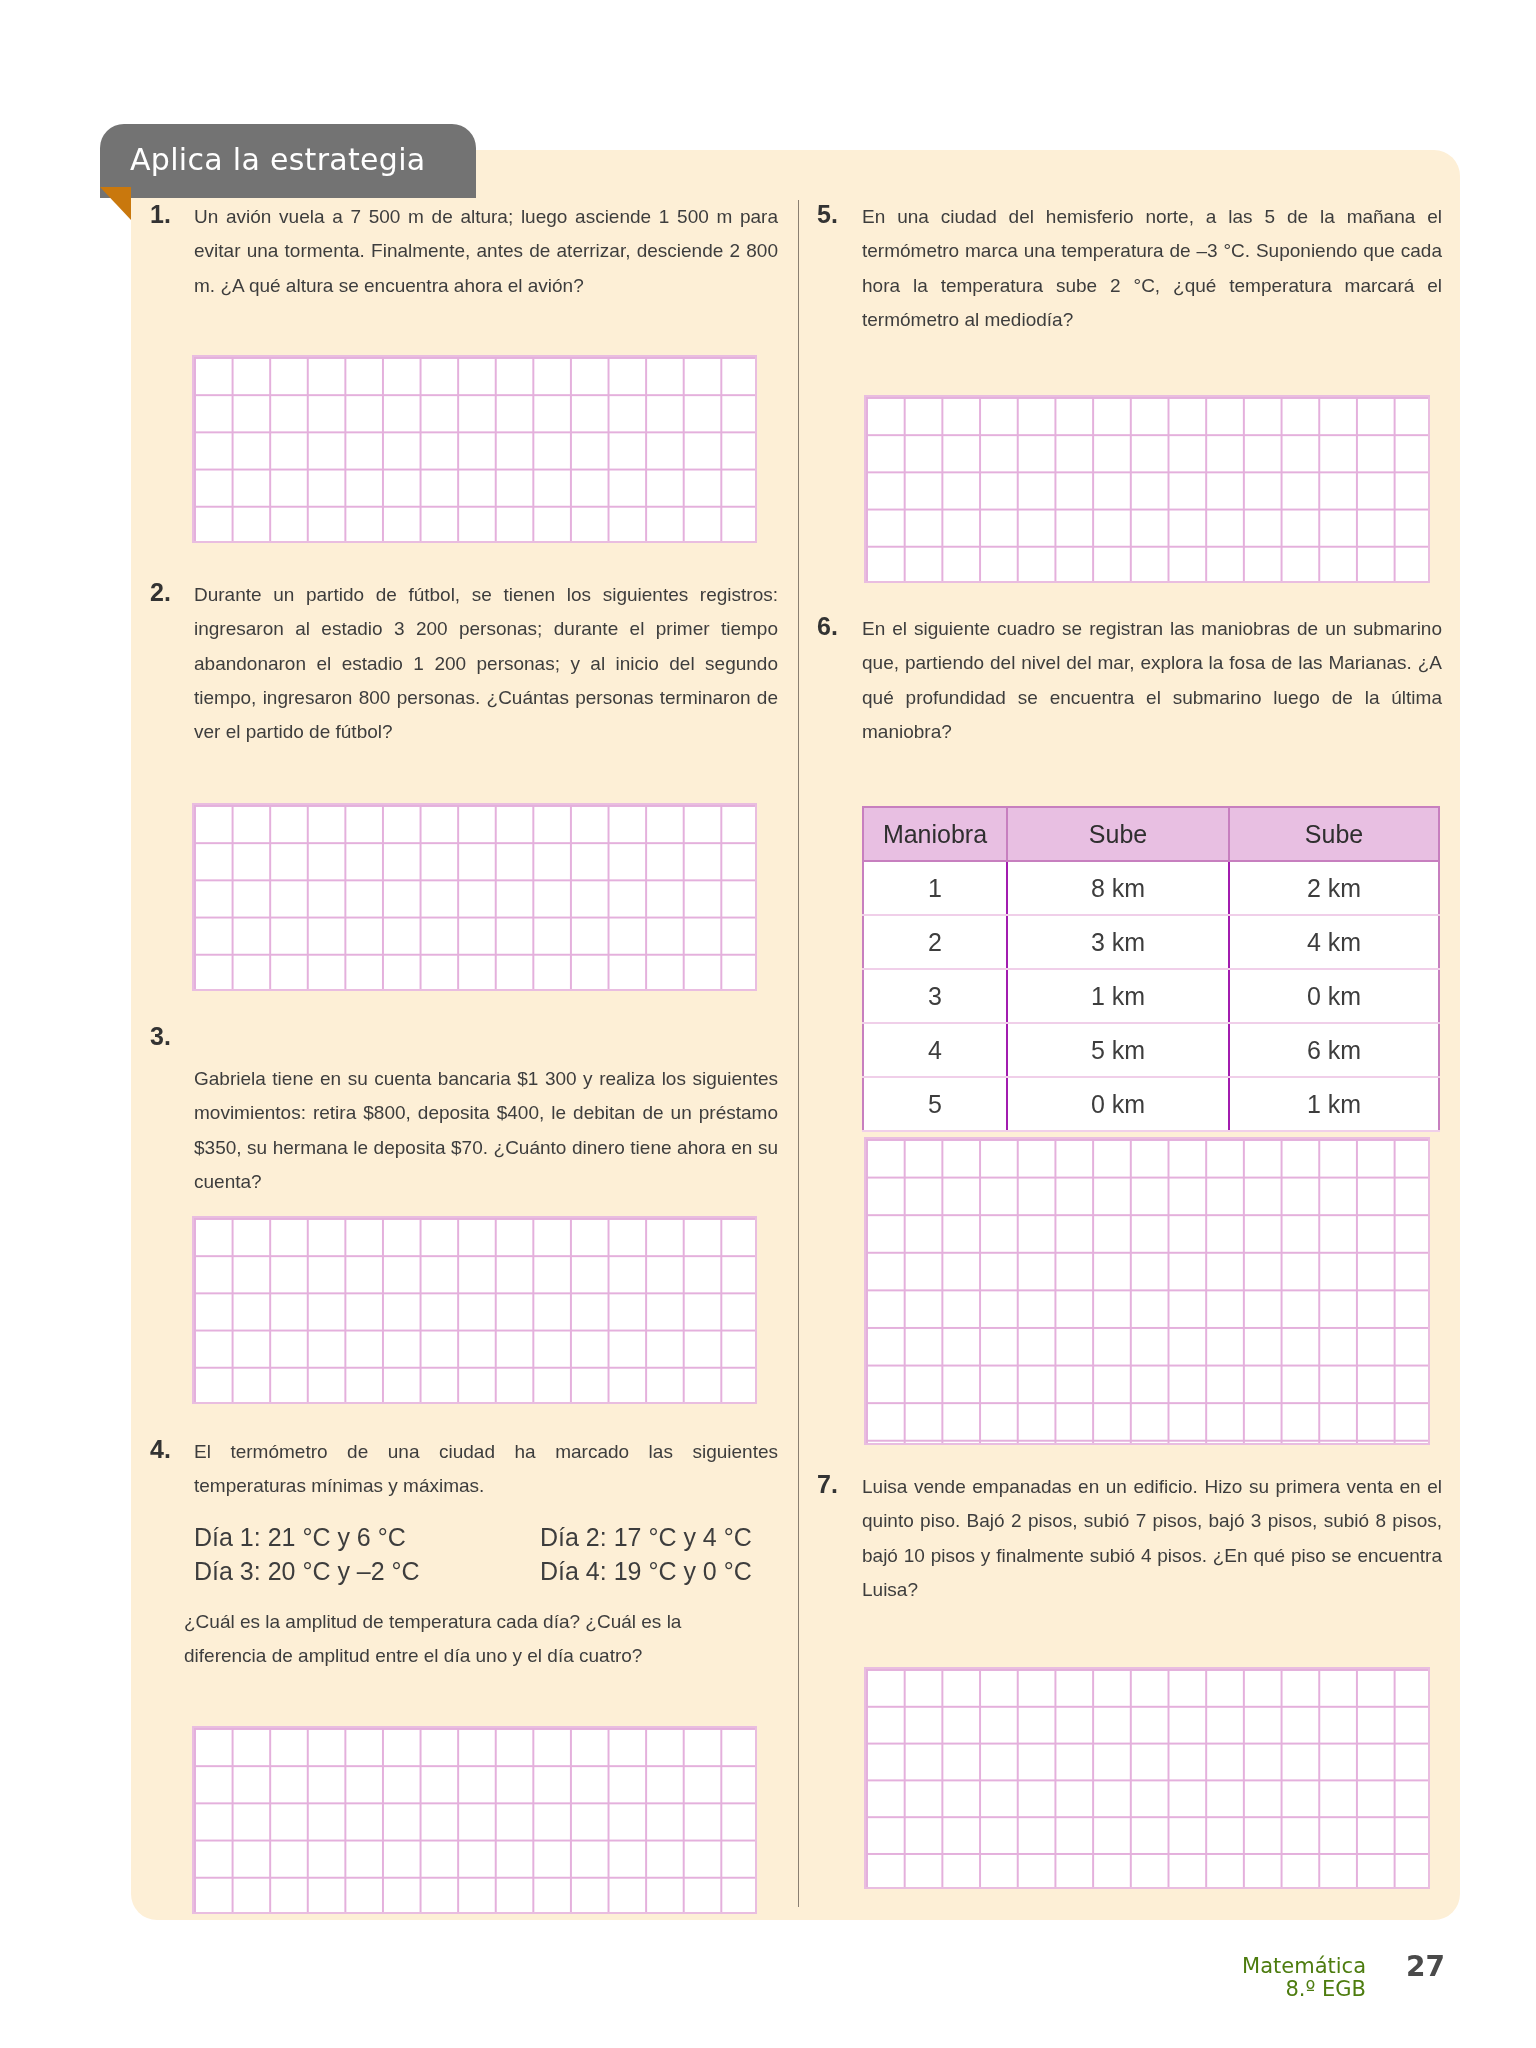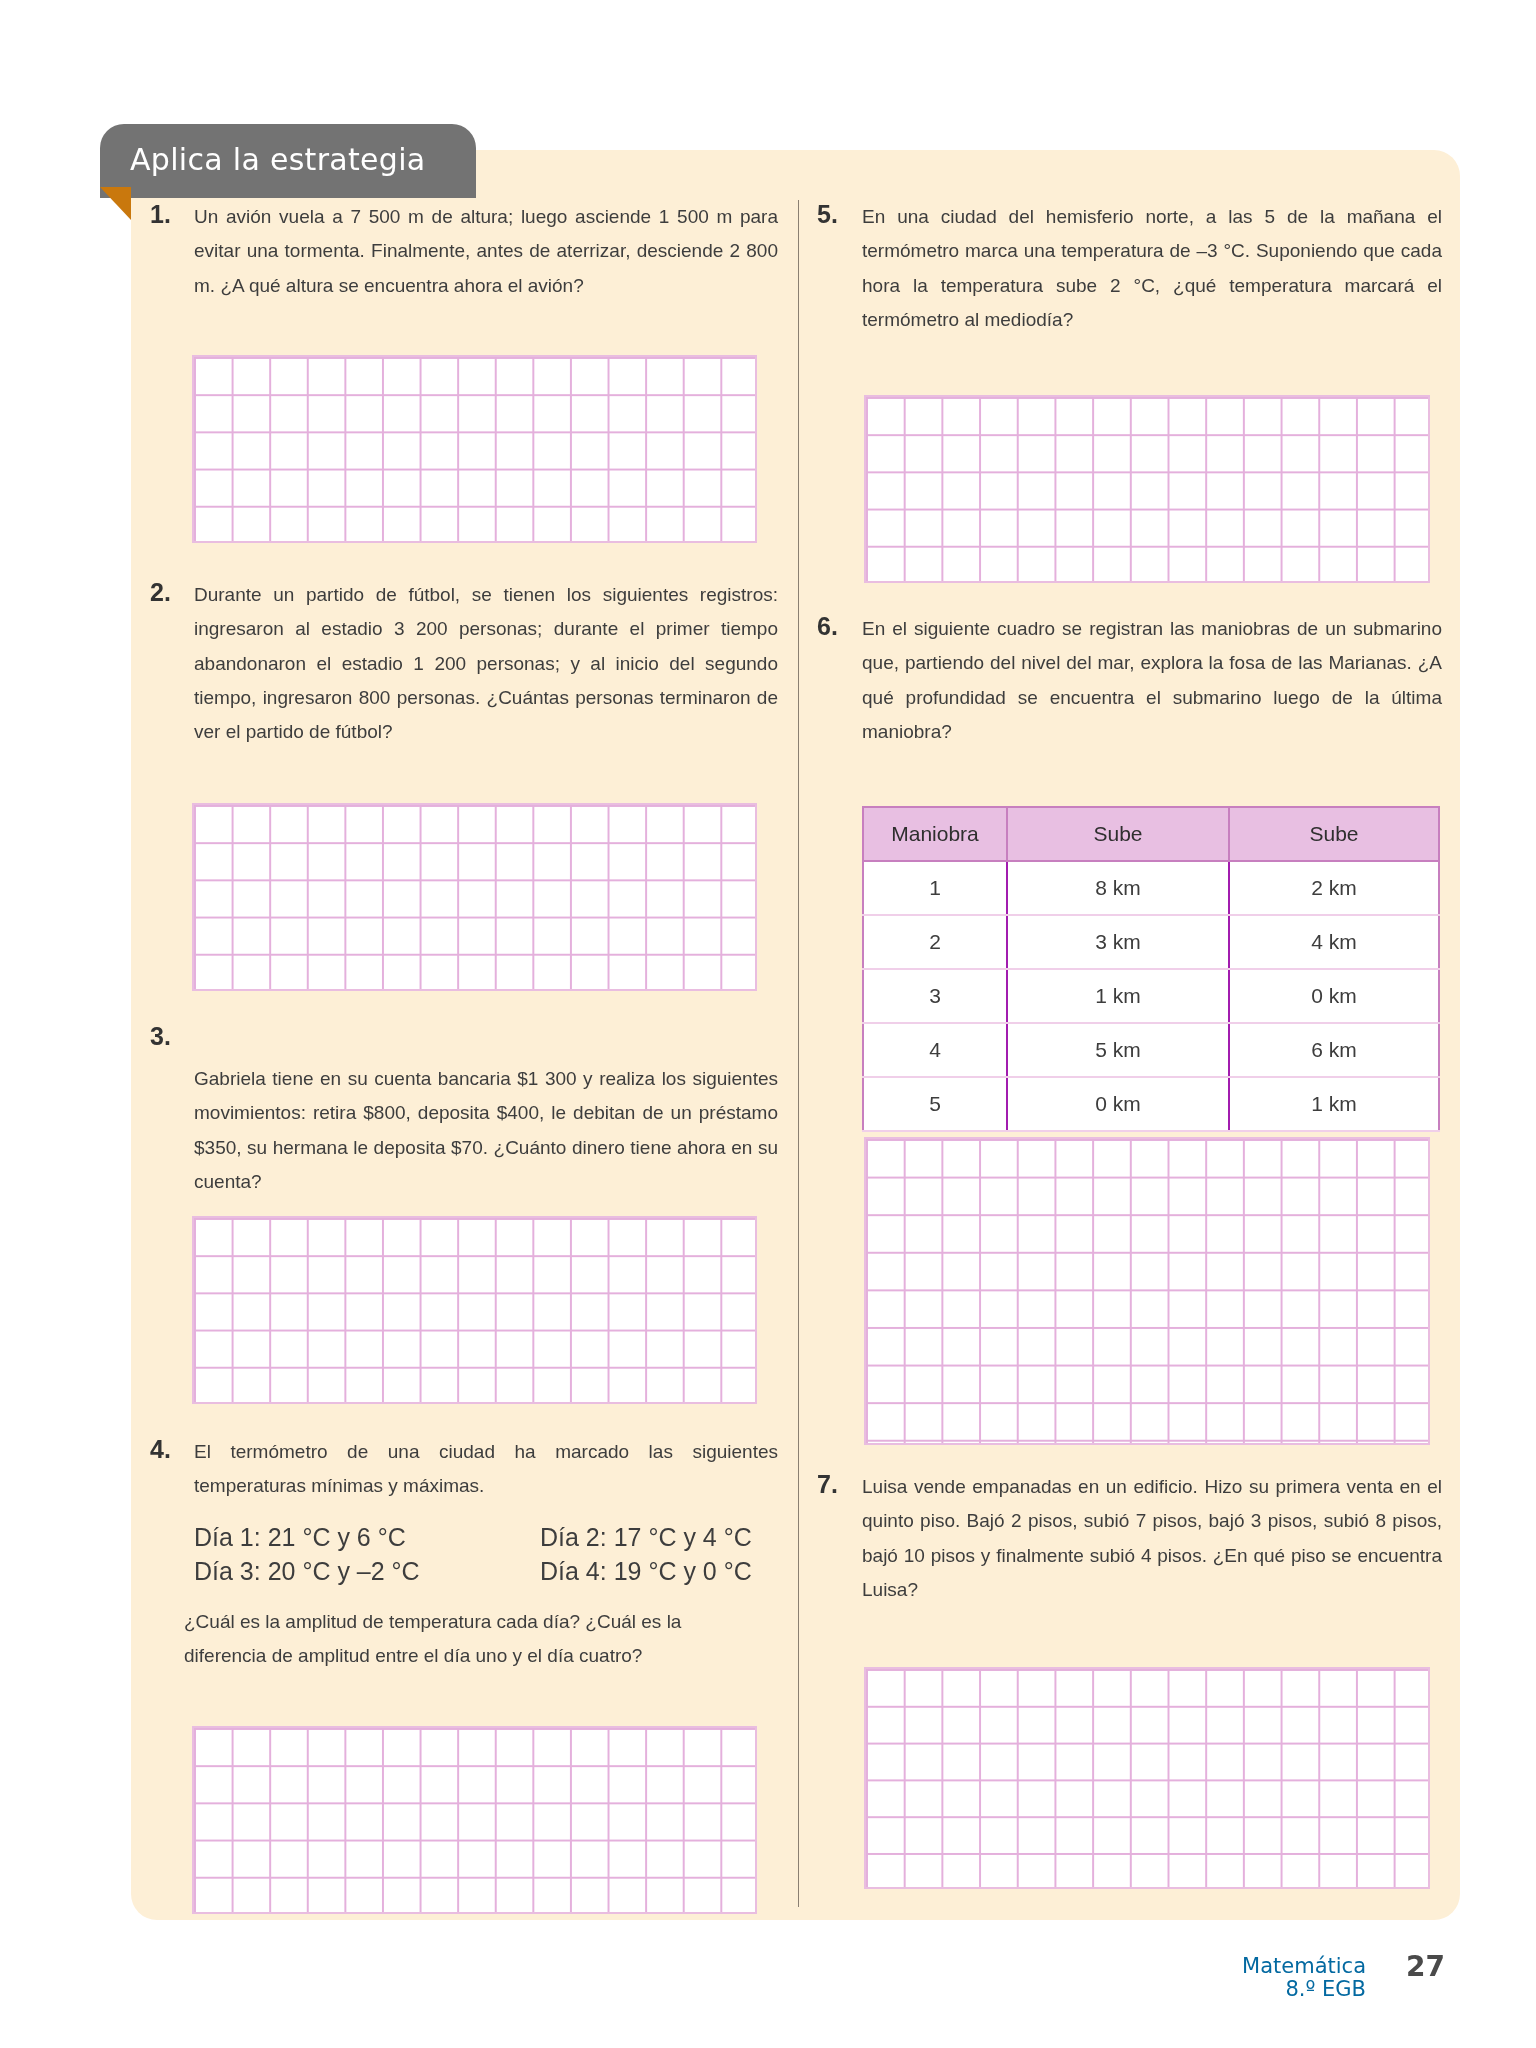--- a/index.html
+++ b/index.html
@@ -36,35 +36,35 @@
     position: absolute; background-color: #ffffff;
     border: 2px solid #e9bde0; box-sizing: border-box;
     background-image:
       linear-gradient(to right, #e4b0dc 2px, transparent 2px),
       linear-gradient(to bottom, #e4b0dc 2px, transparent 2px);
   }
   .temps { position: absolute; font-size: 25px; line-height: 34.3px; color: #3d3d3d; }
   .temps span { position: absolute; white-space: nowrap; }
   table.sub {
     position: absolute; left: 862px; top: 806px; width: 578px; border-collapse: collapse;
-    font-size: 21px; color: #3d3d3d; background: #ffffff;
+    font-size: 25px; color: #3d3d3d; background: #ffffff;
     border: 2px solid #c77fbf;
   }
   table.sub th {
     background: #e8bfe2; font-weight: normal; height: 50px; color: #2f2f2f;
     border-left: 2px solid #c77fbf; border-bottom: 2px solid #c77fbf;
   }
   table.sub td {
     height: 50px; text-align: center; border-left: 2px solid #a21caf;
     border-bottom: 2px solid #f0cfe9;
   }
   table.sub th:first-child, table.sub td:first-child { border-left: none; }
   .footer-subject {
     position: absolute; right: 170px; top: 1955px; text-align: right;
-    font-size: 21px; line-height: 23px; color: #0369a1; font-family: "DejaVu Sans", sans-serif;
+    font-size: 21px; line-height: 23px; color: #4d7c0f; font-family: "DejaVu Sans", sans-serif;
   }
   .footer-page {
     position: absolute; left: 1406px; top: 1950px; font-size: 28px; font-weight: bold;
     color: #4a4a4a; font-family: "DejaVu Sans", sans-serif;
   }
 </style>
 </head>
 <body>
 
 <div class="panel"></div>

